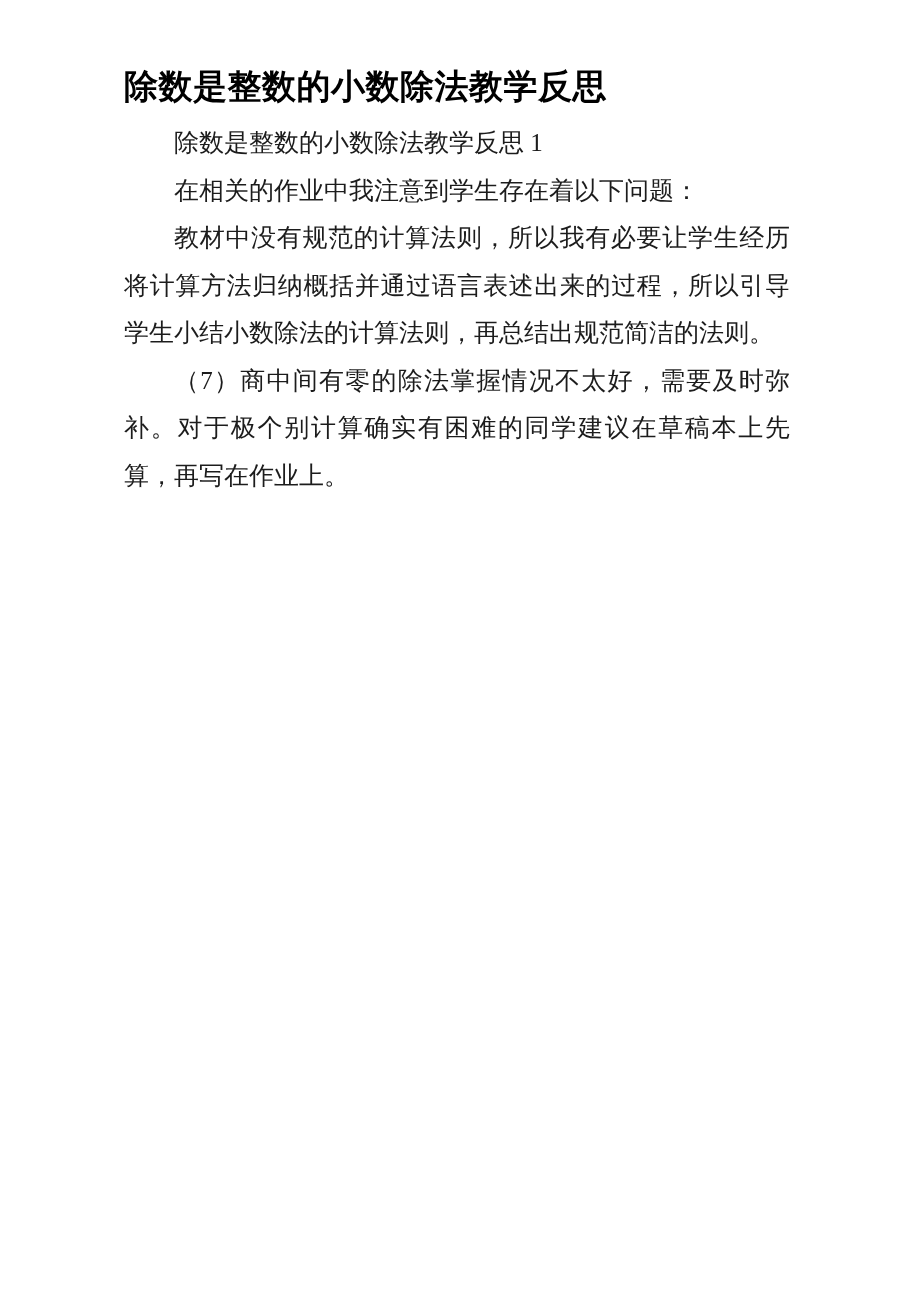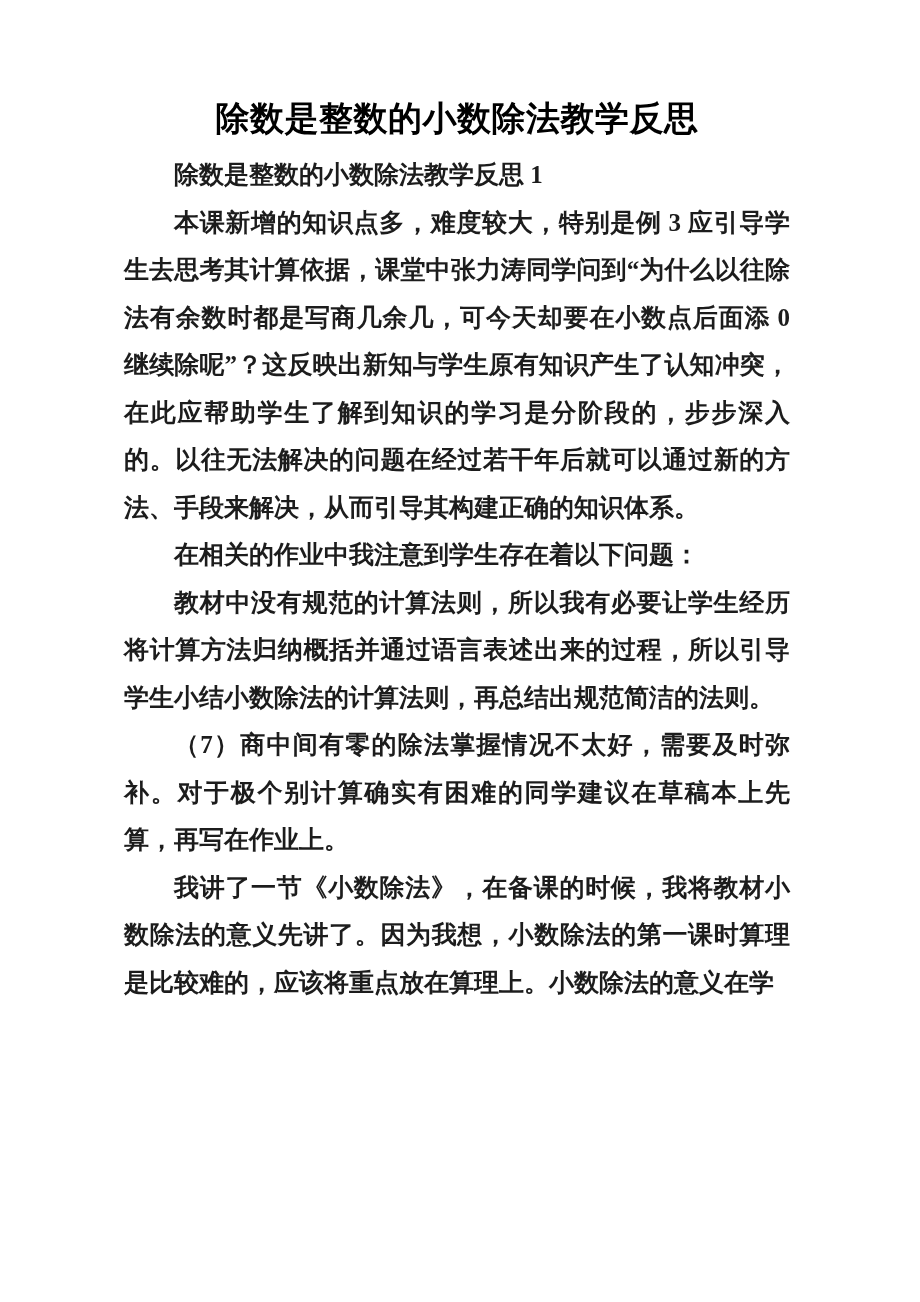--- a/index.html
+++ b/index.html
@@ -10,50 +10,47 @@
   .page {
     position: relative;
     width: 920px;
     height: 1302px;
     background: #ffffff;
     overflow: hidden;
     box-sizing: border-box;
     padding: 0 130px 0 124px;
   }
   .doc-title {
-    margin: 96px 0 0 0;
+    margin: 64px 0 0 0;
     font-family: "DejaVu Sans", "Liberation Sans", sans-serif;
     font-weight: 700;
     font-size: 34px;
     line-height: 44px;
-    text-align: center;
+    text-align: left;
     color: #000000;
     letter-spacing: 0.5px;
   }
   .doc-body {
     margin-top: 11px;
   }
   .doc-para {
     margin: 0;
     font-family: "Liberation Serif", "DejaVu Serif", serif;
     font-size: 25px;
     line-height: 47.5px;
     color: #1c1c1c;
     text-align: justify;
     text-indent: 2em;
     word-break: break-all;
-    font-weight: bold;
   }
 </style>
 </head>
 <body>
 
 <div class="page">
   <h1 class="doc-title">除数是整数的小数除法教学反思</h1>
   <div class="doc-body">
       <p class="doc-para">除数是整数的小数除法教学反思 1</p>
-      <p class="doc-para">本课新增的知识点多，难度较大，特别是例 3 应引导学生去思考其计算依据，课堂中张力涛同学问到“为什么以往除法有余数时都是写商几余几，可今天却要在小数点后面添 0 继续除呢”？这反映出新知与学生原有知识产生了认知冲突，在此应帮助学生了解到知识的学习是分阶段的，步步深入的。以往无法解决的问题在经过若干年后就可以通过新的方法、手段来解决，从而引导其构建正确的知识体系。</p>
       <p class="doc-para">在相关的作业中我注意到学生存在着以下问题：</p>
       <p class="doc-para">教材中没有规范的计算法则，所以我有必要让学生经历将计算方法归纳概括并通过语言表述出来的过程，所以引导学生小结小数除法的计算法则，再总结出规范简洁的法则。</p>
       <p class="doc-para">（7）商中间有零的除法掌握情况不太好，需要及时弥补。对于极个别计算确实有困难的同学建议在草稿本上先算，再写在作业上。</p>
-      <p class="doc-para">我讲了一节《小数除法》，在备课的时候，我将教材小数除法的意义先讲了。因为我想，小数除法的第一课时算理是比较难的，应该将重点放在算理上。小数除法的意义在学</p>
     </div>
 </div>
 
 </body></html>

